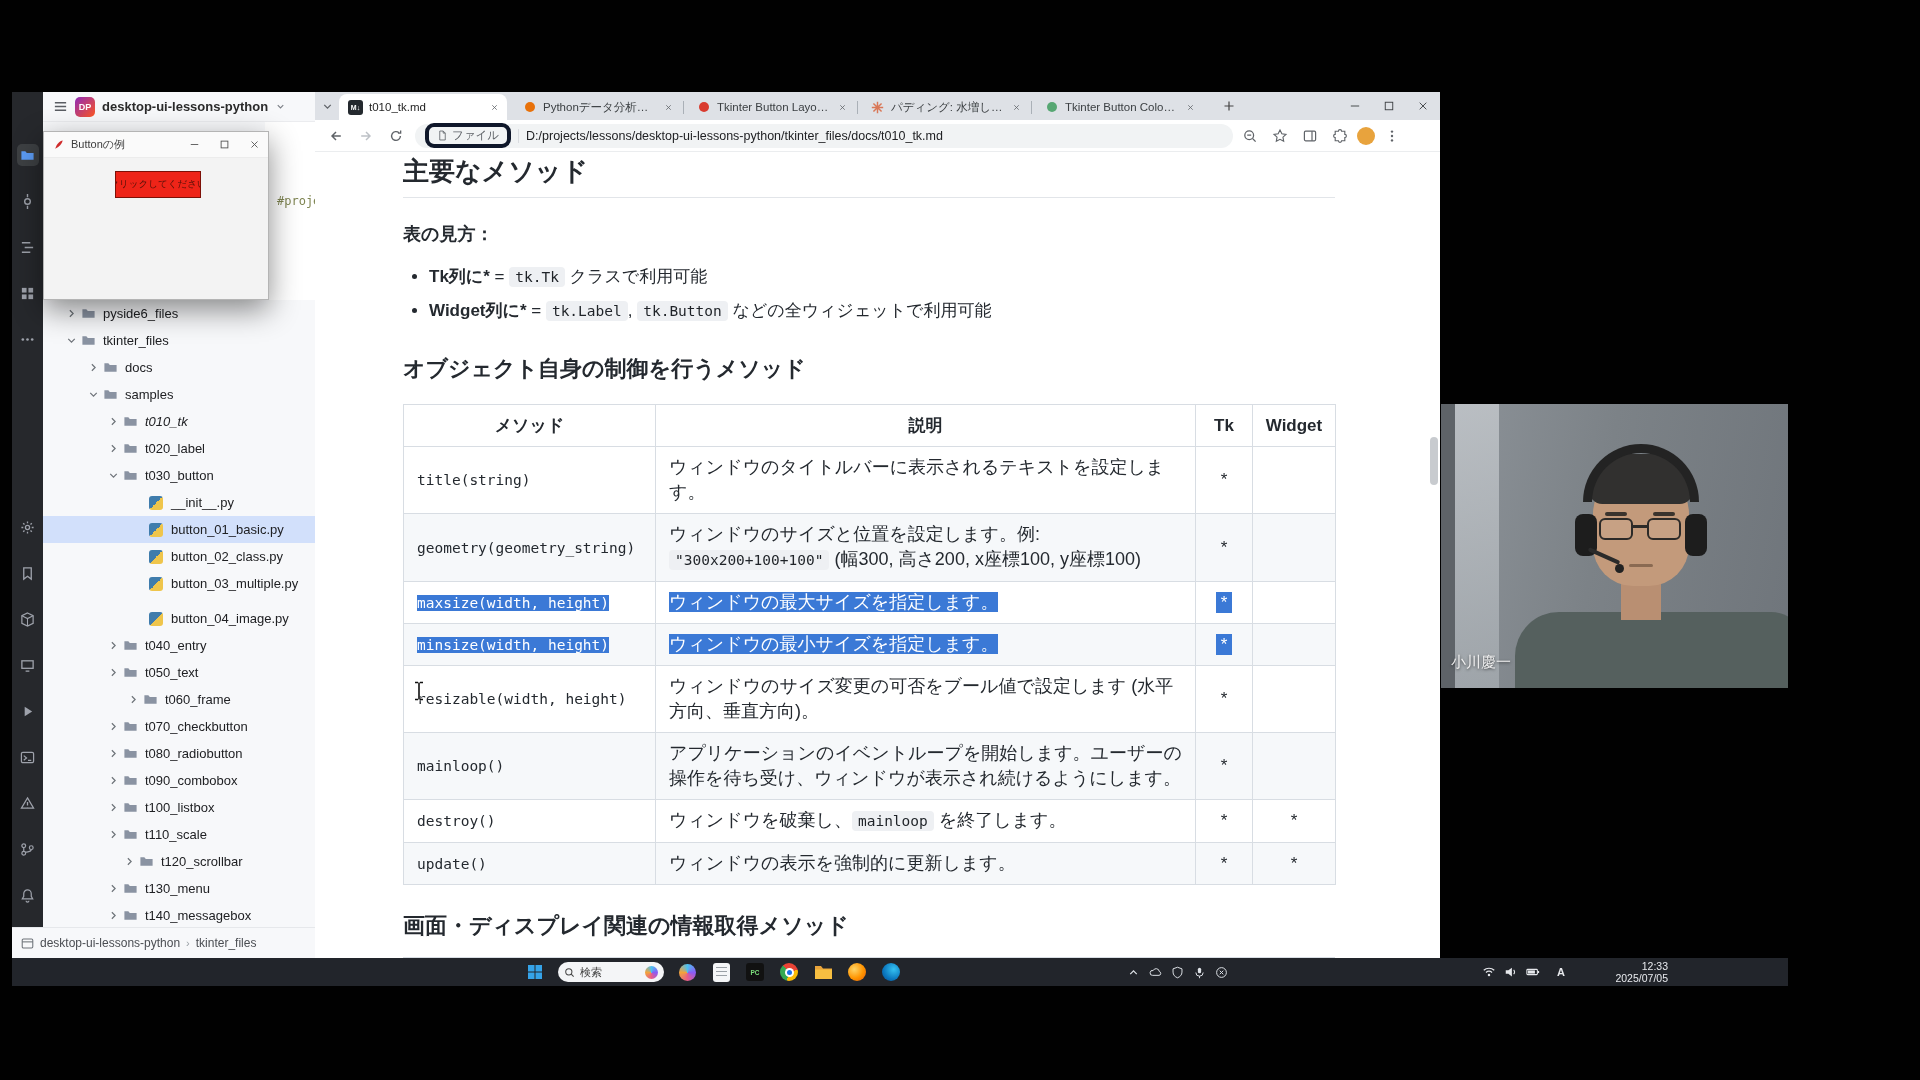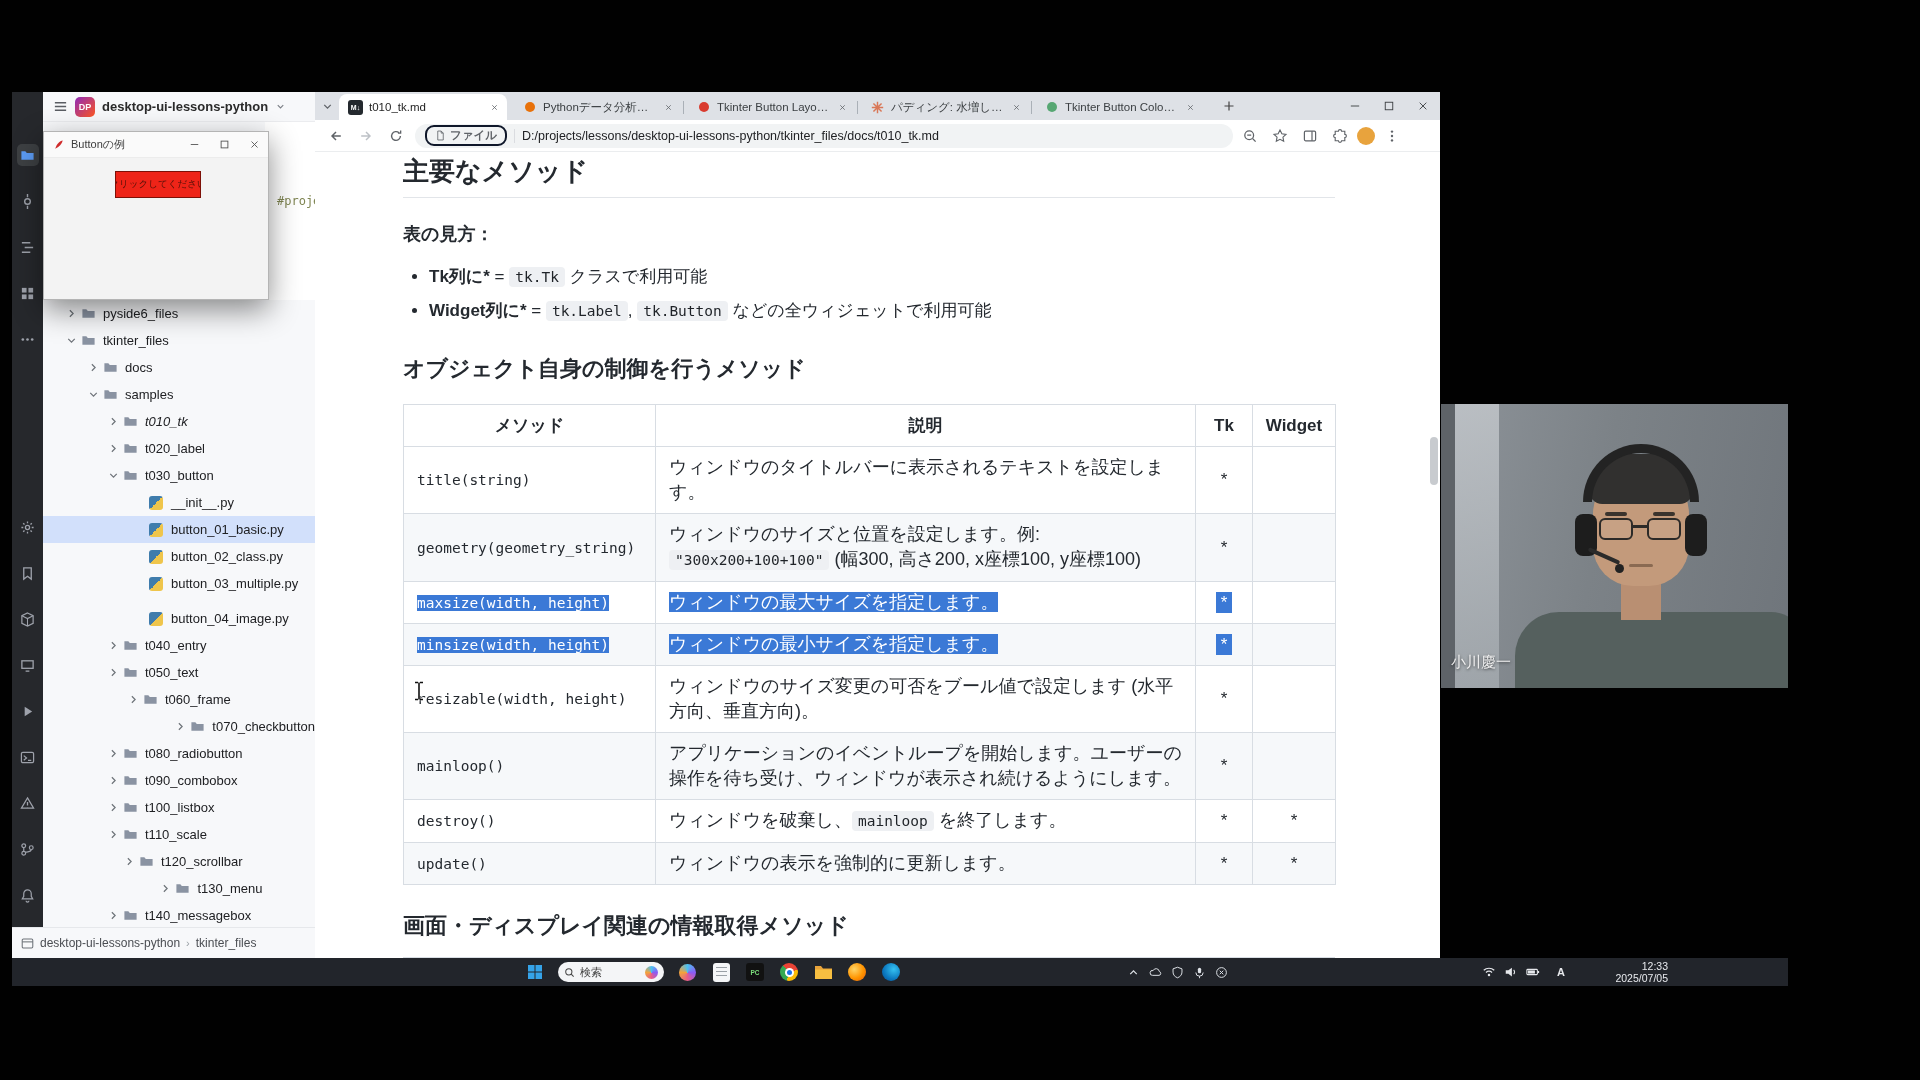--- a/index.html
+++ b/index.html
@@ -66,21 +66,21 @@
   #new-tab svg { width:12px; height:12px; margin:4px; }
   #win-controls { position:absolute; right:0; top:0; height:28px; display:flex; }
   .win-ctl { width:34px; height:28px; display:flex; align-items:center; justify-content:center; color:#3c4043; }
   .win-ctl svg { width:10px; height:10px; }
 
   #navbar { position:absolute; left:0; top:28px; width:1125px; height:32px; background:#fff; display:flex; align-items:center; padding:0 8px; gap:4px; border-bottom:1px solid #ebedef; }
   .nav-ic { width:26px; height:26px; border-radius:50%; display:flex; align-items:center; justify-content:center; color:#5f6368; flex:0 0 26px; }
   .nav-ic svg { width:16px; height:16px; }
   .nav-ic.disabled { color:#bdc1c6; }
   #addressbar { width:818px; height:24px; background:#f1f3f4; border-radius:12px; display:flex; align-items:center; padding:0 10px; gap:7px; margin-left:2px; }
-  #scheme-chip { display:flex; align-items:center; gap:4px; border:2px solid #0f172a; border-radius:9px; padding:1px 8px; color:#5f6368;font-weight:bold; }
+  #scheme-chip { display:flex; align-items:center; gap:4px; border:4px solid #0f172a; border-radius:9px; padding:1px 8px; color:#5f6368; }
   #scheme-chip .ic { width:11px; height:11px; }
   #scheme-chip span { font-size:11.5px; }
   .addr-div { width:1px; height:14px; background:#dadce0; }
   #url-text { font-size:12.5px; color:#202124; white-space:nowrap; overflow:hidden; }
   #avatar { width:18px; height:18px; border-radius:50%; background:#e8a33d; flex:0 0 18px; }
 
   #content { position:absolute; left:0; top:60px; width:1125px; height:806px; background:#fff; overflow:hidden; }
   #scroll-thumb { position:absolute; right:2px; top:285px; width:8px; height:48px; background:#c8cbcf; border-radius:4px; }
   #md { position:absolute; left:88px; top:0; width:932px; color:#24292f; }
   #md h2 { font-size:26px; font-weight:700; padding:2px 0 8px; border-bottom:1px solid #e2e5e9; }
@@ -428,21 +428,21 @@
               <path d="M6 4l4 4-4 4" stroke="currentColor" stroke-width="1.5" fill="none"></path>
             </svg>
           </span>
           <span class="tw-ic">
             <svg viewBox="0 0 16 16">
               <path d="M1.5 3.5h4.2l1.6 1.8h7.2v7.2h-13z" fill="currentColor"></path>
             </svg>
           </span>
           <span class="tw-label">t060_frame</span>
         </div>
-        <div class="tree-row" style="padding-left: 64px; justify-content: flex-end;">
+        <div class="tree-row" style="padding-left: 64px;">
           <span class="tw-chev">
             <svg viewBox="0 0 16 16">
               <path d="M6 4l4 4-4 4" stroke="currentColor" stroke-width="1.5" fill="none"></path>
             </svg>
           </span>
           <span class="tw-ic">
             <svg viewBox="0 0 16 16">
               <path d="M1.5 3.5h4.2l1.6 1.8h7.2v7.2h-13z" fill="currentColor"></path>
             </svg>
           </span>
@@ -506,21 +506,21 @@
               <path d="M6 4l4 4-4 4" stroke="currentColor" stroke-width="1.5" fill="none"></path>
             </svg>
           </span>
           <span class="tw-ic">
             <svg viewBox="0 0 16 16">
               <path d="M1.5 3.5h4.2l1.6 1.8h7.2v7.2h-13z" fill="currentColor"></path>
             </svg>
           </span>
           <span class="tw-label">t120_scrollbar</span>
         </div>
-        <div class="tree-row" style="padding-left: 64px; justify-content: center;">
+        <div class="tree-row" style="padding-left: 64px;">
           <span class="tw-chev">
             <svg viewBox="0 0 16 16">
               <path d="M6 4l4 4-4 4" stroke="currentColor" stroke-width="1.5" fill="none"></path>
             </svg>
           </span>
           <span class="tw-ic">
             <svg viewBox="0 0 16 16">
               <path d="M1.5 3.5h4.2l1.6 1.8h7.2v7.2h-13z" fill="currentColor"></path>
             </svg>
           </span>

